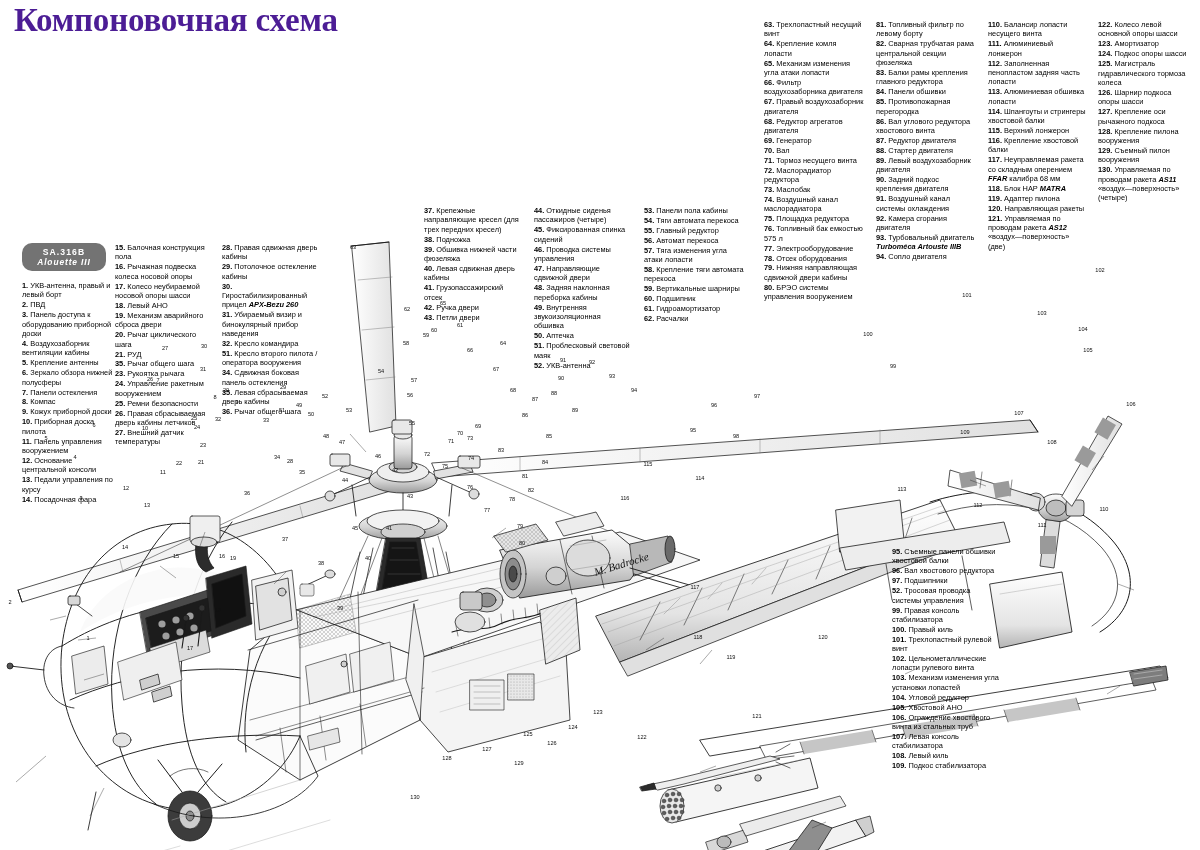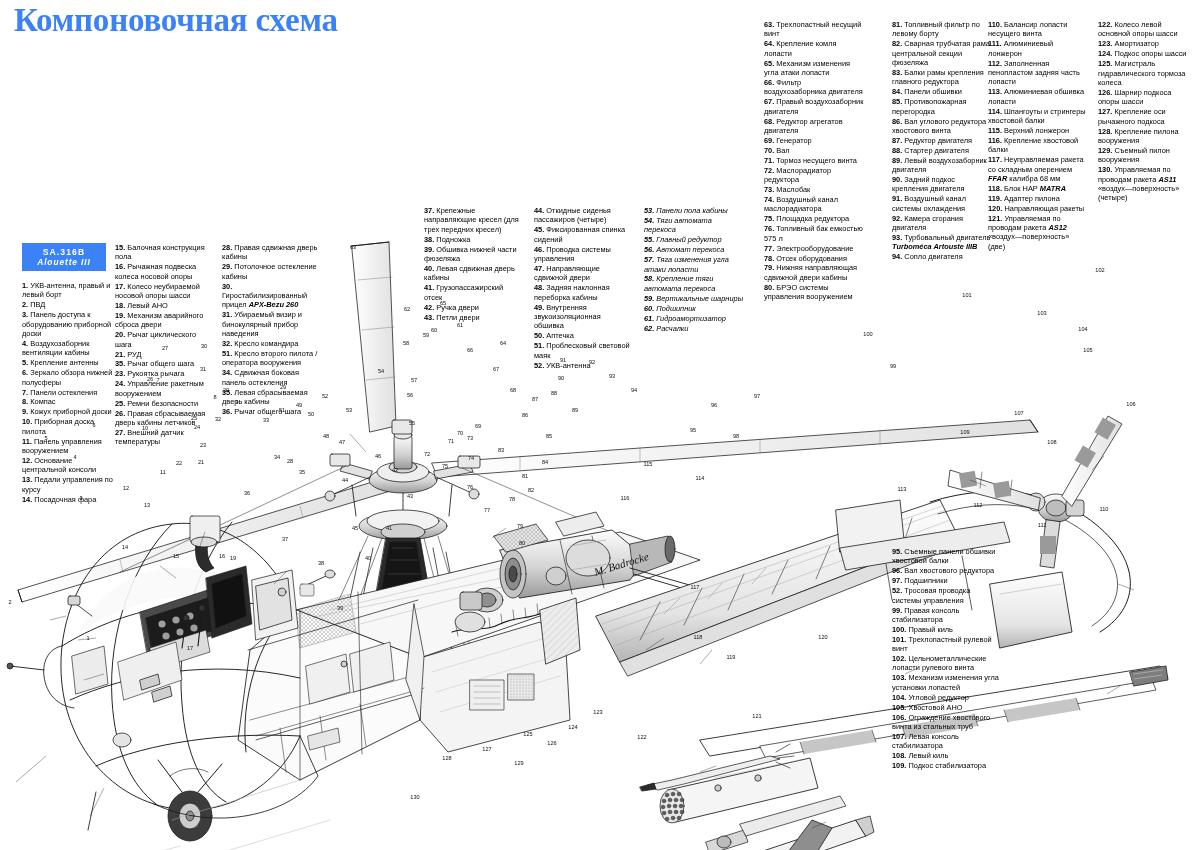--- a/index.html
+++ b/index.html
@@ -6,34 +6,34 @@
   body{
     width:1200px;height:850px;background:#ffffff;overflow:hidden;
     font-family:"Liberation Sans",sans-serif;color:#000;position:relative;
   }
   #page{position:absolute;inset:0;}
 
   
   .title{
     position:absolute;left:14px;top:2px;
     font-family:"Liberation Serif",serif;
-    font-weight:bold;font-size:33px;letter-spacing:-0.2px;color:#3b82f6;
+    font-weight:bold;font-size:33px;letter-spacing:-0.2px;color:#4c1d95;
   }
 
   
   .legcol{position:absolute;font-size:7.4px;line-height:1.265;}
   .legcol .it{margin-bottom:0.6px;text-align:left;}
   .legcol .it b{font-weight:bold;}
   .legcol .it i{font-style:italic;font-weight:bold;}
 
   
   .plate{
     position:absolute;left:22px;top:243px;width:84px;height:28px;
-    background:#3b82f6;color:#fff;text-align:center;
-    display:flex;flex-direction:column;justify-content:center;
+    background:#737373;color:#fff;text-align:center;
+    display:flex;flex-direction:column;justify-content:center;border-radius:10px;
   }
   .plate .l1{font-size:8.6px;font-weight:bold;letter-spacing:1.1px;}
   .plate .l2{font-size:8.4px;font-weight:bold;letter-spacing:0.9px;font-style:italic;}
 
   
   #art{position:absolute;left:0;top:180px;width:1200px;height:670px;}
   #art svg{display:block;}
 
   .sig{
     position:absolute;left:596px;top:566px;
@@ -641,21 +641,21 @@
       <div class="it"><b>45. </b>Фиксированная спинка сидений</div>
       <div class="it"><b>46. </b>Проводка системы управления</div>
       <div class="it"><b>47. </b>Направляющие сдвижной двери</div>
       <div class="it"><b>48. </b>Задняя наклонная переборка кабины</div>
       <div class="it"><b>49. </b>Внутренняя звукоизоляционная обшивка</div>
       <div class="it"><b>50. </b>Аптечка</div>
       <div class="it"><b>51. </b>Проблесковый световой маяк</div>
       <div class="it"><b>52. </b>УКВ-антенна</div>
     </div>
 
-  <div class="legcol" style="left:644px;top:206px;width:100px;font-style:italic;">
+  <div class="legcol" style="left:644px;top:206px;width:100px;">
       <div class="it"><b>53. </b>Панели пола кабины</div>
       <div class="it"><b>54. </b>Тяги автомата перекоса</div>
       <div class="it"><b>55. </b>Главный редуктор</div>
       <div class="it"><b>56. </b>Автомат перекоса</div>
       <div class="it"><b>57. </b>Тяга изменения угла атаки лопасти</div>
       <div class="it"><b>58. </b>Крепление тяги автомата перекоса</div>
       <div class="it"><b>59. </b>Вертикальные шарниры</div>
       <div class="it"><b>60. </b>Подшипник</div>
       <div class="it"><b>61. </b>Гидроамортизатор</div>
       <div class="it"><b>62. </b>Расчалки</div>
@@ -675,21 +675,21 @@
       <div class="it"><b>73. </b>Маслобак</div>
       <div class="it"><b>74. </b>Воздушный канал маслорадиатора</div>
       <div class="it"><b>75. </b>Площадка редуктора</div>
       <div class="it"><b>76. </b>Топливный бак емкостью 575 л</div>
       <div class="it"><b>77. </b>Электрооборудование</div>
       <div class="it"><b>78. </b>Отсек оборудования</div>
       <div class="it"><b>79. </b>Нижняя направляющая сдвижной двери кабины</div>
       <div class="it"><b>80. </b>БРЭО системы управления вооружением</div>
     </div>
 
-  <div class="legcol" style="left:876px;top:20px;width:100px;margin-left:16px;">
+  <div class="legcol" style="left:876px;top:20px;width:100px;">
       <div class="it"><b>81. </b>Топливный фильтр по левому борту</div>
       <div class="it"><b>82. </b>Сварная трубчатая рама центральной секции фюзеляжа</div>
       <div class="it"><b>83. </b>Балки рамы крепления главного редуктора</div>
       <div class="it"><b>84. </b>Панели обшивки</div>
       <div class="it"><b>85. </b>Противопожарная перегородка</div>
       <div class="it"><b>86. </b>Вал углового редуктора хвостового винта</div>
       <div class="it"><b>87. </b>Редуктор двигателя</div>
       <div class="it"><b>88. </b>Стартер двигателя</div>
       <div class="it"><b>89. </b>Левый воздухозаборник двигателя</div>
       <div class="it"><b>90. </b>Задний подкос крепления двигателя</div>

